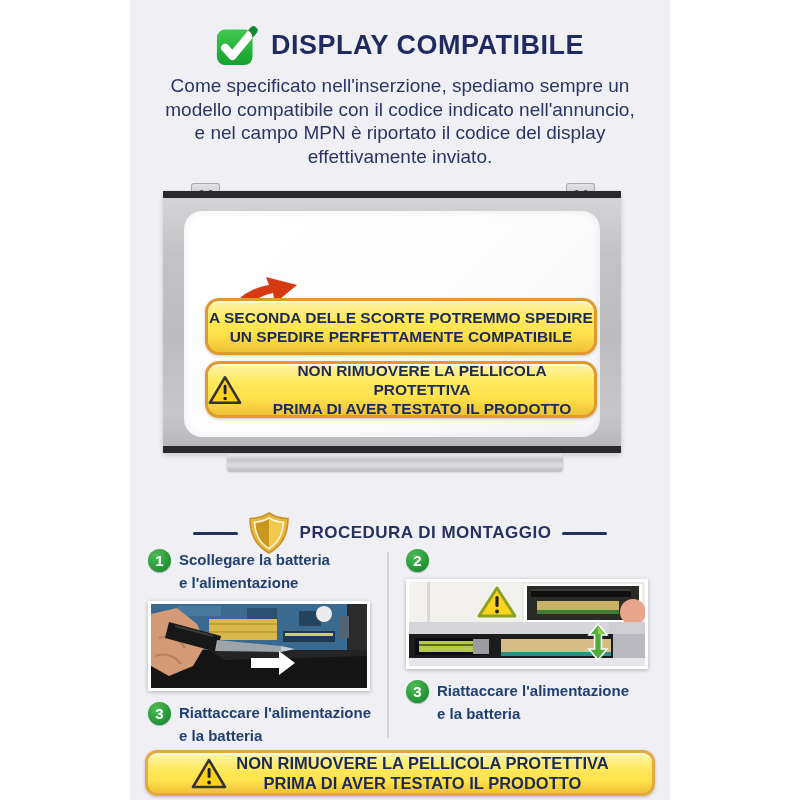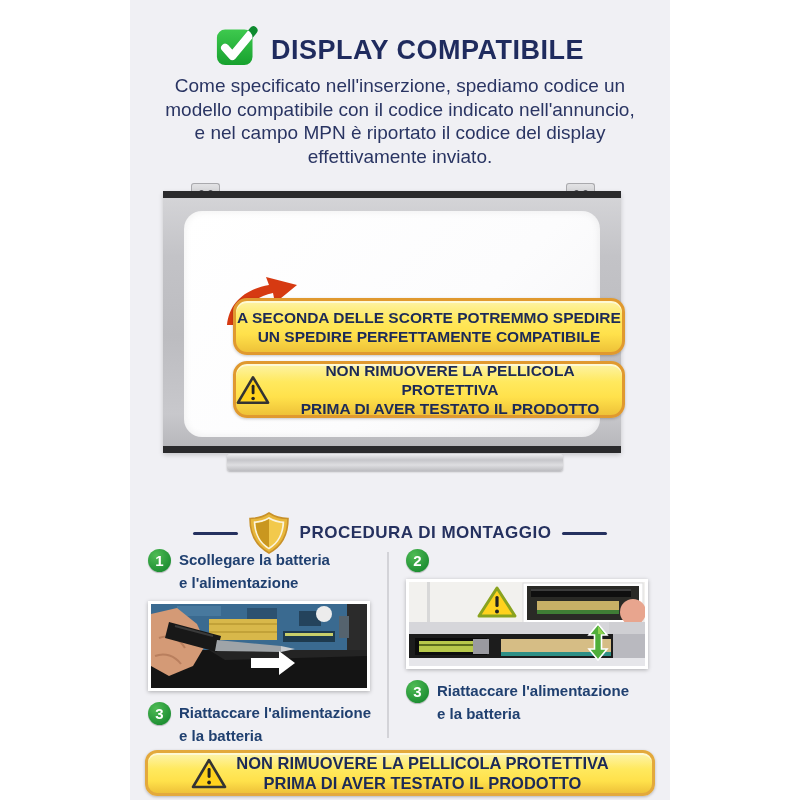--- a/index.html
+++ b/index.html
@@ -1,41 +1,41 @@
 <!DOCTYPE html>
 <html><head>
 <meta charset="utf-8">
 <style>
   html,body{margin:0;padding:0;background:#ffffff;}
   body{width:800px;height:800px;font-family:"Liberation Sans",sans-serif;-webkit-font-smoothing:antialiased;}
   .canvas{position:relative;width:800px;height:800px;background:#ffffff;overflow:hidden;}
   .column{position:absolute;left:130px;top:0;width:540px;height:800px;background:#f0f0f4;}
 
   
-  .header{position:absolute;top:24px;left:0;width:540px;display:flex;align-items:flex-end;justify-content:center;gap:13px;}
+  .header{position:absolute;top:24px;left:0;width:540px;display:flex;align-items:center;justify-content:center;gap:13px;}
   .check-icon{width:42px;height:42px;flex:0 0 auto;}
   .page-title{font-size:27px;font-weight:bold;color:#1f2b5e;letter-spacing:.5px;}
 
   
   .intro{position:absolute;top:74px;left:0;width:540px;text-align:center;color:#2a3563;font-size:19px;line-height:23.5px;}
 
   
   .panel{position:absolute;left:33px;top:183px;width:458px;height:292px;}
   .bracket{position:absolute;top:0;width:27px;height:16px;background:linear-gradient(180deg,#e2e2e4,#c7c7cb);border:1px solid #a9a9ad;border-bottom:none;border-radius:3px 3px 0 0;display:flex;align-items:center;justify-content:center;gap:4px;}
   .bracket i{width:5px;height:5px;border-radius:50%;background:#55555a;display:block;}
   .bracket.left{left:28px;}
   .bracket.right{left:403px;}
   .panel-body{position:absolute;left:0;top:8px;width:458px;height:262px;background:linear-gradient(180deg,#d6d6d9 0%,#c3c3c7 25%,#bcbcc0 55%,#c8c8cc 85%,#b4b4b8 100%);border-radius:2px;box-shadow:0 2px 5px rgba(0,0,0,.18);}
   .strip-top{position:absolute;left:0;top:0;width:458px;height:7px;background:#2a2a2c;}
   .strip-bottom{position:absolute;left:0;top:255px;width:458px;height:7px;background:#2a2a2c;}
   .screen{position:absolute;left:21px;top:20px;width:416px;height:226px;background:linear-gradient(135deg,#ffffff 0%,#fcfcfd 60%,#f4f4f6 100%);border-radius:18px;box-shadow:inset 0 0 8px rgba(0,0,0,.07);}
   .foil{position:absolute;left:64px;top:271px;width:336px;height:17px;background:linear-gradient(180deg,#ececee,#c6c6ca 35%,#dedee1 65%,#bcbcc0);border-radius:3px;box-shadow:0 1px 2px rgba(0,0,0,.25);}
   .red-arrow{position:absolute;left:58px;top:92px;width:90px;height:50px;}
 
-  .ylabel{position:absolute;left:42px;width:386px;border:3px solid #e0992f;border-radius:14px;background:linear-gradient(180deg,#fdf3a6 0%,#ffe95e 35%,#ffe14b 65%,#eec238 100%);box-shadow:inset 0 2px 0 rgba(255,255,255,.55),0 1px 3px rgba(0,0,0,.22);display:flex;align-items:center;justify-content:center;gap:8px;text-align:center;margin-left:28px;}
+  .ylabel{position:absolute;left:42px;width:386px;border:3px solid #e0992f;border-radius:14px;background:linear-gradient(180deg,#fdf3a6 0%,#ffe95e 35%,#ffe14b 65%,#eec238 100%);box-shadow:inset 0 2px 0 rgba(255,255,255,.55),0 1px 3px rgba(0,0,0,.22);display:flex;align-items:center;justify-content:center;gap:8px;text-align:center;}
   .ylabel .txt{color:#1c2a57;font-weight:bold;font-size:15.5px;line-height:19px;}
   .ylabel .txt span{display:block;}
   .label1{top:115px;height:51px;}
   .label2{top:178px;height:51px;}
   .tri-icon{flex:0 0 auto;}
 
   
   .proc-header{position:absolute;top:512px;left:0;width:540px;display:flex;align-items:center;justify-content:center;gap:11px;}
   .proc-line{width:45px;height:3px;background:#25315f;border-radius:2px;}
   .shield-icon{width:40px;height:42px;}
@@ -76,21 +76,21 @@
             </clipPath>
         </defs>
         <rect x="1" y="6" width="39" height="39" rx="9" fill="url(#gchk)"></rect>
         <path d="M10 26 L18 35 L41 7" fill="none" stroke="#0e8a2f" stroke-width="9" stroke-linecap="round" stroke-linejoin="round"></path>
         <path d="M10 26 L18 35 L41 7" fill="none" stroke="#ffffff" stroke-width="9" stroke-linecap="round" stroke-linejoin="round" clip-path="url(#chkclip)"></path>
       </svg>
       <div class="page-title">DISPLAY COMPATIBILE</div>
     </div>
 
     <div class="intro">
-      <div>Come specificato nell'inserzione, spediamo codice un</div>
+      <div>Come specificato nell'inserzione, spediamo sempre un</div>
       <div>modello compatibile con il codice indicato nell'annuncio,</div>
       <div>e nel campo MPN è riportato il codice del display</div>
       <div>effettivamente inviato.</div>
     </div>
 
     <div class="panel">
       <div class="bracket left">
           <i></i>
           <i></i>
         </div>

